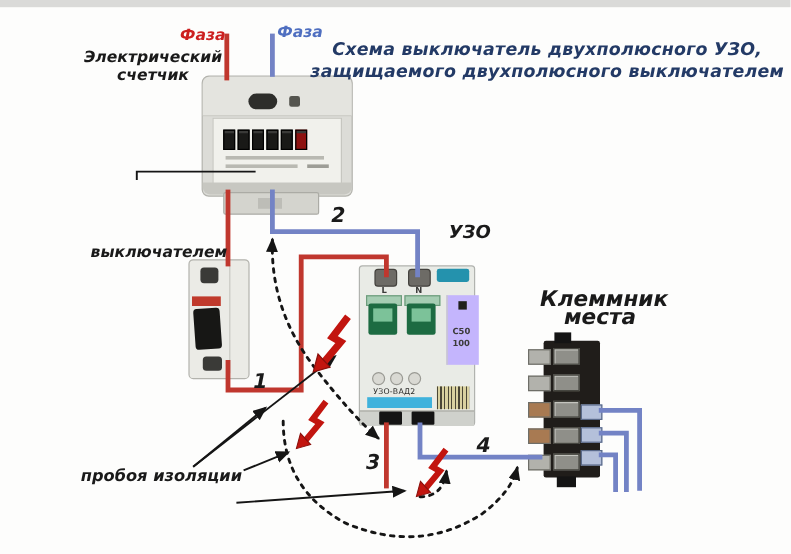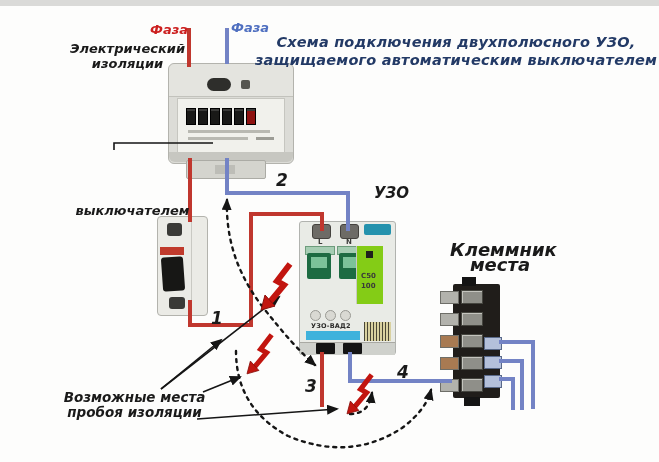--- a/index.html
+++ b/index.html
@@ -34,26 +34,26 @@
   .brk-groove{left:33px;top:4px;width:0;height:90px;border-left:1px solid #c9c9c3;}
   
   .rcd{left:299px;top:221px;width:95px;height:132px;background:#e9ebe6;border:1px solid #b1b3af;border-radius:3px;z-index:2;}
   .rcd-screw{width:17px;height:13px;background:#6d6b66;border:1px solid #44423e;border-radius:3px;top:2px;}
   .rcd-screw.l{left:12px;} .rcd-screw.n{left:40px;}
   .rcd-logo{left:64px;top:2px;width:27px;height:11px;background:#2492ad;border-radius:2px;}
   .rcd-tlabel{position:absolute;font-size:7px;font-weight:bold;color:#3c3c3a;top:16px;}
   .rocker-bar{top:24px;width:28px;height:7px;background:#a6cdb3;border:1px solid #6d9c7c;}
   .rocker{top:31px;width:24px;height:26px;background:#1d6b42;border-radius:2px;}
   .rocker-face{left:4px;top:4px;width:16px;height:11px;background:#7cc299;}
-  .rcd-col{left:56px;top:24px;width:26px;height:58px;background:#84cc16;border-left:1px solid #cacac4;text-decoration:underline;}
+  .rcd-col{left:72px;top:24px;width:26px;height:58px;background:#c4b5fd;border-left:1px solid #cacac4;text-decoration:underline;}
   .rcd-sq{left:9px;top:5px;width:7px;height:7px;background:#1f1f1d;}
   .rcd-rtxt{position:absolute;left:4px;font-size:7px;font-weight:bold;color:#3b3b39;}
   .cert{left:10px;top:88px;display:flex;gap:4px;}
   .cert span{display:block;width:9px;height:9px;border:1px solid #9a9a94;border-radius:50%;background:#d9d9d3;}
-  .rcd-model{position:absolute;left:11px;top:100px;font-size:6.5px;font-weight:bold;color:#2b2b29;letter-spacing:.2px;}
+  .rcd-model{position:absolute;left:11px;top:100px;font-size:6.5px;font-weight:normal;color:#2b2b29;letter-spacing:.2px;}
   .rcd-stripe{left:6px;top:109px;width:54px;height:9px;background:#3fb2dc;}
   .barcode{left:64px;top:100px;width:27px;height:19px;background:#d9d1a0;
     background-image:repeating-linear-gradient(90deg,#4a4636 0 1px,transparent 1px 3px);}
   .rcd-bottom{left:0;top:120px;width:95px;height:12px;background:#cfd1cc;border-top:1px solid #a9a9a3;}
   .rcd-term{top:121px;width:19px;height:11px;background:#141414;border-radius:1px;}
   .rcd-term.a{left:16px;} .rcd-term.b{left:43px;}
   
   .tblock{left:440px;top:277px;width:96px;height:130px;z-index:2;}
   .tb-body{left:13px;top:7px;width:47px;height:114px;background:#201d1a;border-radius:2px;}
   .tb-nub-top{left:22px;top:0;width:14px;height:9px;background:#141414;}
@@ -70,42 +70,41 @@
 <body>
 
 <div class="stage">
 
   <div class="abs topband"></div>
 
   <div class="lbl" style="left:150px;top:22px;font-size:13px;color:#cc1f1f;">Фаза</div>
   <div class="lbl" style="left:231px;top:20px;font-size:13px;color:#4f6fc0;">Фаза</div>
 
   <div class="lbl center title" style="left:253px;top:33px;width:406px;color:#233a66;">
-    <div>Схема подключения двухполюсного УЗО,</div>
-    <div>защищаемого автоматическим выключателем</div>
+    <div>Схема выключатель двухполюсного УЗО,</div>
+    <div>защищаемого двухполюсного выключателем</div>
   </div>
 
   <div class="lbl center" style="left:50px;top:41px;width:155px;font-size:13px;line-height:15px;">
     <div>Электрический</div>
-    <div>изоляции</div>
+    <div>счетчик</div>
   </div>
 
   <div class="lbl center" style="left:55px;top:203px;width:155px;font-size:13px;line-height:16px;">
     <div>выключателем</div>
   </div>
 
   <div class="lbl" style="left:374px;top:184px;font-size:15px;">УЗО</div>
 
   <div class="lbl center" style="left:450px;top:242px;width:100px;font-size:18px;line-height:15px;">
     <div>Клеммник</div>
     <div>места</div>
   </div>
 
   <div class="lbl center" style="left:57px;top:390px;width:155px;font-size:13.5px;line-height:15px;">
-    <div>Возможные места</div>
     <div>пробоя изоляции</div>
   </div>
 
   <div class="lbl wnum" style="left:211px;top:308px;">1</div>
   <div class="lbl wnum" style="left:276px;top:170px;">2</div>
   <div class="lbl wnum" style="left:305px;top:376px;">3</div>
   <div class="lbl wnum" style="left:397px;top:362px;">4</div>
 
   <div class="abs meter">
     <div class="abs meter-top">

